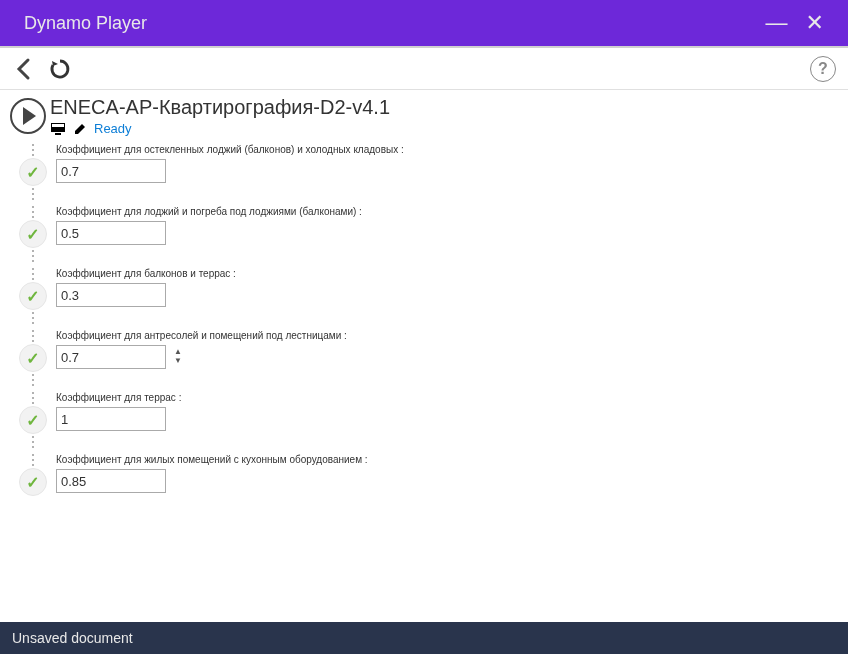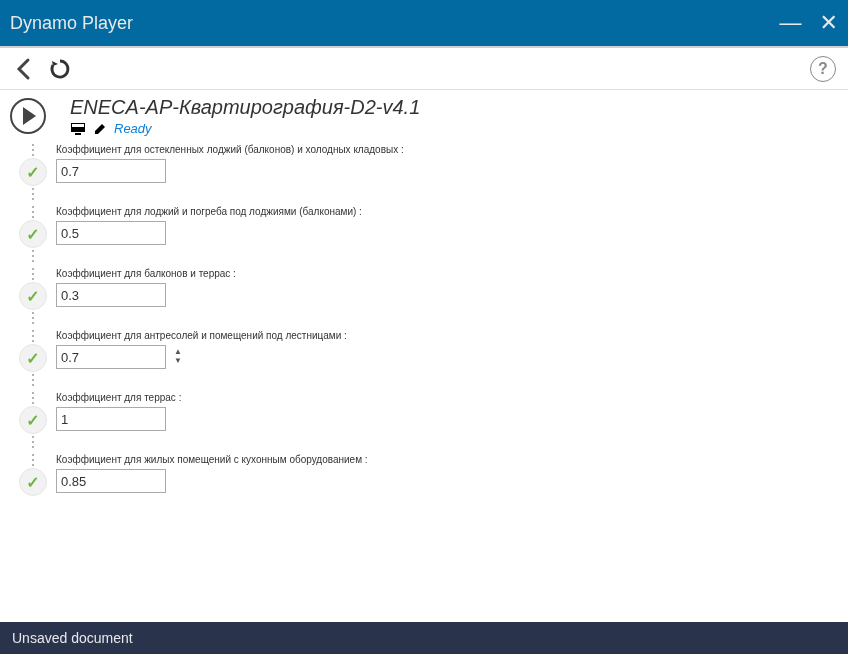--- a/index.html
+++ b/index.html
@@ -6,26 +6,26 @@
 body {
   font-family: "Segoe UI", Arial, sans-serif;
   background: #ffffff;
   width: 848px;
   height: 654px;
   overflow: hidden;
   display: flex;
   flex-direction: column;
 }
 .titlebar {
-  background: #0369a1;
+  background: #6d28d9;
   color: #e8e8e8;
   height: 48px;
   display: flex;
   align-items: center;
-  padding: 0 10px;
+  padding: 0 24px;
   border-bottom: 2px solid #d0d0d0;
 }
 .titlebar-title { font-size: 18px; font-weight: 400; flex: 1; }
 .titlebar-controls { display: flex; gap: 18px; align-items: center; }
 .titlebar-controls span { font-size: 22px; line-height: 1; cursor: default; }
 .toolbar {
   height: 42px;
   display: flex;
   align-items: center;
   padding: 0 12px;
@@ -37,21 +37,21 @@
 .help-circle {
   width: 26px; height: 26px; border: 1.5px solid #888; border-radius: 50%;
   display: inline-flex; align-items: center; justify-content: center;
   font-size: 16px; color: #888; font-weight: 700;
 }
 .content {
   flex: 1;
   overflow-y: auto;
   padding: 6px 10px 10px 10px;
 }
-.script-header { display: flex; align-items: flex-start; gap: 24px; margin-bottom: 6px; font-style: italic; }
+.script-header { display: flex; align-items: flex-start; gap: 4px; margin-bottom: 6px; }
 .play-circle {
   width: 36px; height: 36px; border: 2.5px solid #444; border-radius: 50%;
   display: flex; align-items: center; justify-content: center; flex-shrink: 0;
   margin-top: 2px;
 }
 .play-triangle {
   width: 0; height: 0; border-left: 13px solid #444;
   border-top: 9px solid transparent; border-bottom: 9px solid transparent;
   margin-left: 3px;
 }

